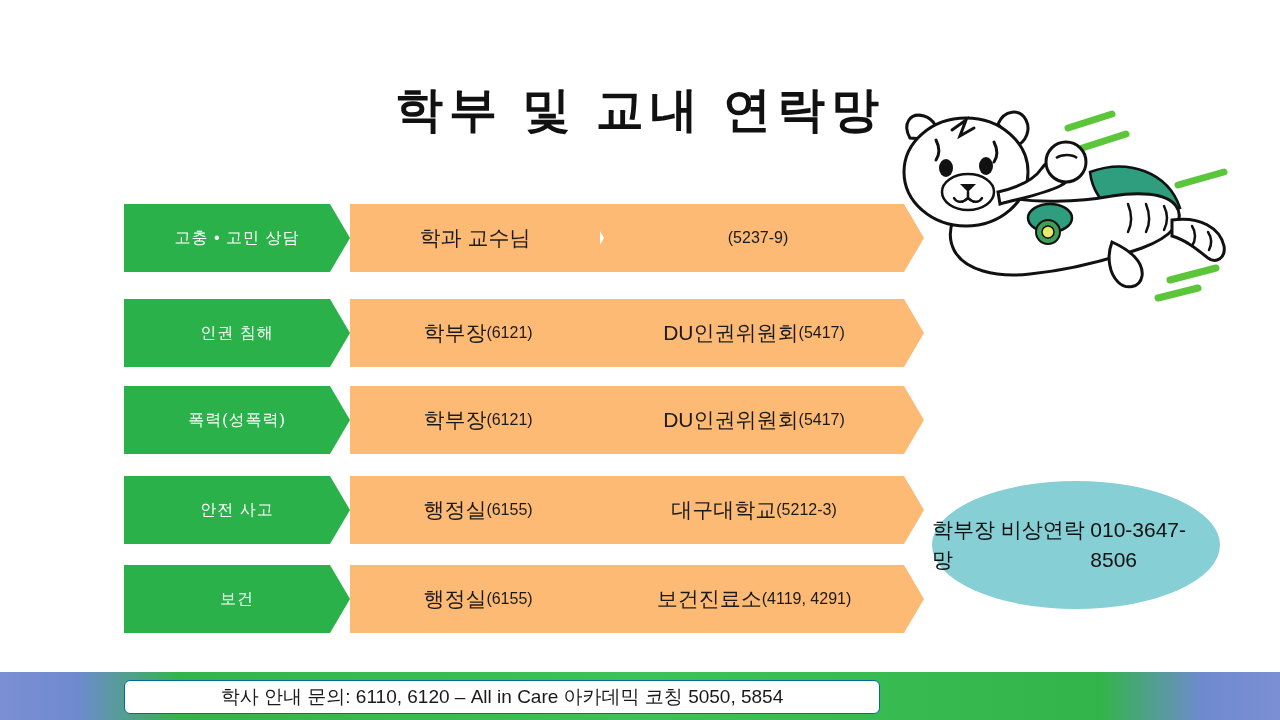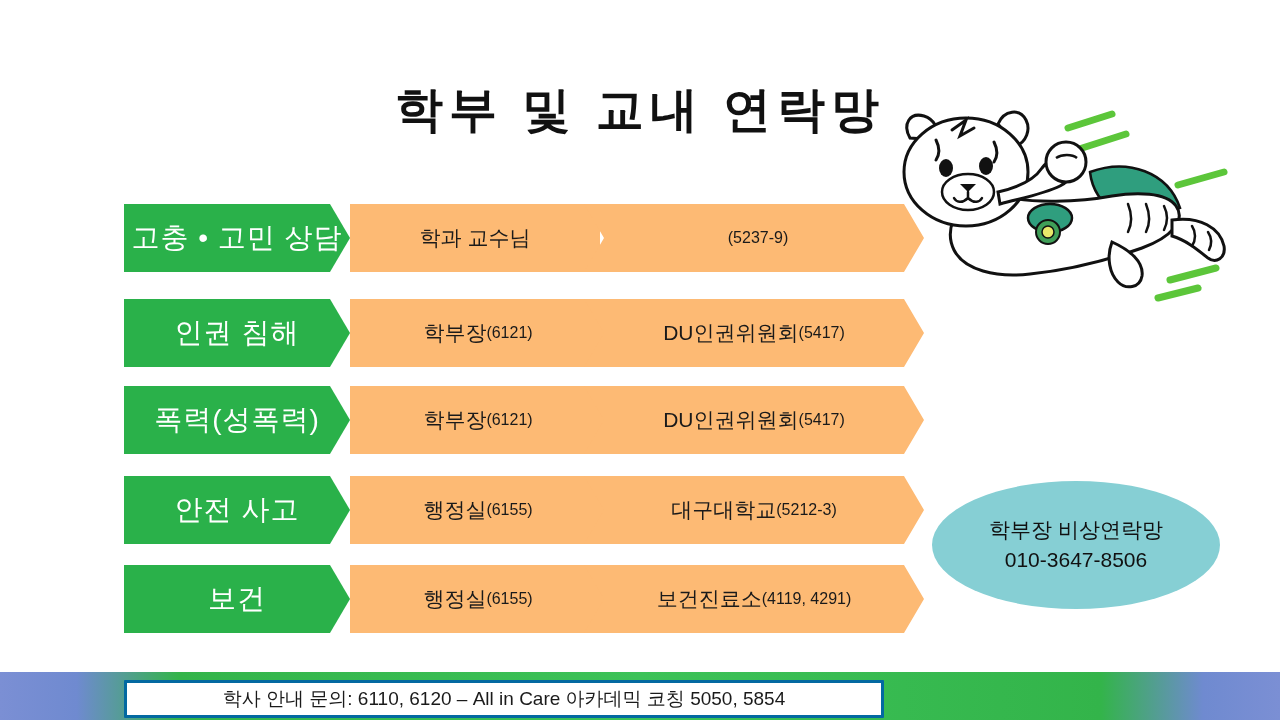--- a/index.html
+++ b/index.html
@@ -30,21 +30,21 @@
   .row-3{top:386px;}
   .row-4{top:476px;}
   .row-5{top:565px;}
 
   
   .lbl{
     position:absolute;left:0;top:0;
     width:226px;height:68px;
     background:#2ab14a;
     color:#ffffff;
-    font-size:28px;
+    font-size:16px;
     display:flex;align-items:center;justify-content:center;
     clip-path:polygon(0 0, 206px 0, 226px 50%, 206px 100%, 0 100%);
     letter-spacing:1px;
   }
   .row-1 .lbl{background:#2ab14a;}
   
   .seg{
     position:absolute;top:0;height:68px;
     background:#fdba74;
     color:#1a1a1a;
@@ -63,39 +63,39 @@
   }
   .row-1 .seg-a{left:226px;width:250px;}
   .row-1 .seg-b{left:460px;width:348px;}
 
   
   #ellipse{
     position:absolute;left:932px;top:481px;
     width:288px;height:128px;
     background:#86cfd4;
     border-radius:50%;
-    display:flex;flex-direction:column;
+    display:flex;flex-direction:row;
     align-items:center;justify-content:center;
     color:#111111;font-size:21px;line-height:1.45;
   }
 
   
   #mascot{position:absolute;left:880px;top:100px;width:360px;height:230px;}
 
   
   #footer{
     position:absolute;left:0;top:672px;width:1280px;height:48px;
     background:linear-gradient(90deg,#7b8fd4 0%,#6f8ad0 6%,#33b44a 14%,#3cc258 50%,#33b44a 86%,#6f8ad0 94%,#7b8fd4 100%);
   }
   #footer-pill{
     position:absolute;left:124px;top:680px;
     width:754px;height:32px;
     background:#ffffff;
-    border:3px solid #0369a1;
-    border-radius:1px;
+    border:1px solid #0369a1;
+    border-radius:6px;
     display:flex;align-items:center;justify-content:center;
     color:#1a1a1a;font-size:19px;
   }
   #footer-right{
     position:absolute;left:917px;top:680px;
     width:288px;height:32px;
     background:#4d7fd1;
     display:flex;align-items:center;justify-content:center;
     color:#ffffff;font-size:18px;
   }

